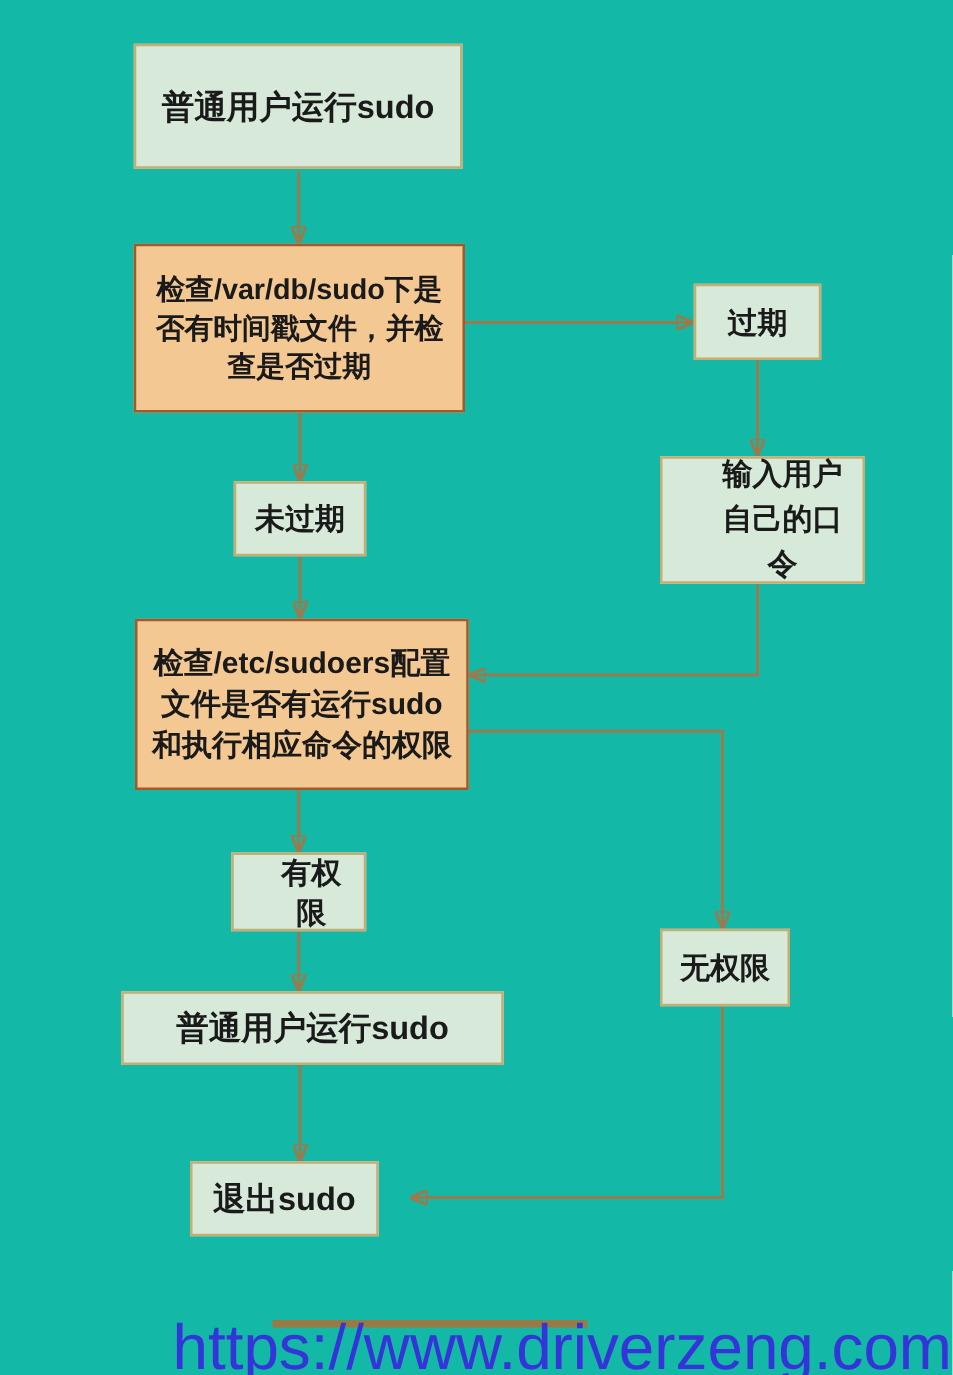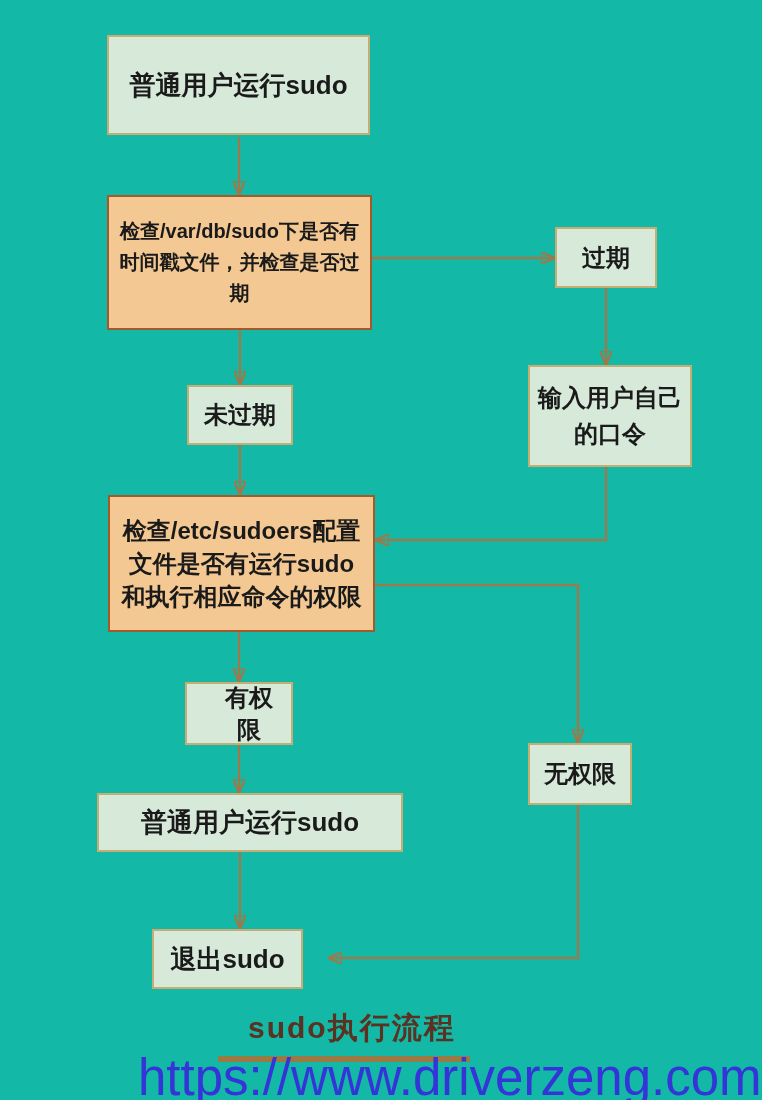--- a/index.html
+++ b/index.html
@@ -26,21 +26,21 @@
     background:var(--green-fill,#d7e9d9);
     border:2px solid var(--green-border,#c6ad74);
   }
   .node.orange{
     background:var(--orange-fill,#f4c892);
     border:2px solid var(--orange-border,#a2592b);
   }
   .node .lbl{display:block;width:100%;}
   .fs26{font-size:26px;}
   .fs24{font-size:24px;}
-  .multiline-sm{font-size:20px;line-height:31px;}
+  .multiline-sm{font-size:23px;line-height:31px;}
   .multiline-md{font-size:24px;line-height:33px;}
   .pw-lines{font-size:24px;line-height:36px;}
   .diagram-title{
     position:absolute;
     left:248px;top:1008px;
     font-size:30px;font-weight:bold;
     color:var(--title-color,#5b3121);
     white-space:nowrap;
     letter-spacing:2px;
   }
@@ -88,21 +88,21 @@
   </div>
 
   <div class="node orange multiline-sm" style="left:107px;top:195px;width:265px;height:135px;">
     <span class="lbl">检查/var/db/sudo下是否有时间戳文件，并检查是否过期</span>
   </div>
 
   <div class="node green fs24" style="left:555px;top:227px;width:102px;height:61px;">
     <span class="lbl">过期</span>
   </div>
 
-  <div class="node green pw-lines" style="left:528px;top:365px;width:164px;height:102px;">
+  <div class="node green pw-lines" style="left:528px;top:365px;width:164px;height:102px;padding-left:40px;">
     <span class="lbl">输入用户自己的口令</span>
   </div>
 
   <div class="node green fs24" style="left:187px;top:385px;width:106px;height:60px;">
     <span class="lbl">未过期</span>
   </div>
 
   <div class="node orange multiline-md" style="left:108px;top:495px;width:267px;height:137px;">
     <span class="lbl">检查/etc/sudoers配置文件是否有运行sudo和执行相应命令的权限</span>
   </div>
@@ -118,17 +118,16 @@
   <div class="node green fs26" style="left:97px;top:793px;width:306px;height:59px;">
     <span class="lbl">普通用户运行sudo</span>
   </div>
 
   <div class="node green fs26" style="left:152px;top:929px;width:151px;height:60px;">
     <span class="lbl">退出sudo</span>
   </div>
 
   <div class="title-underline"></div>
 
-  <div class="diagram-title">sudo执行流程</div>
 
   <a class="watermark-url" href="#">https://www.driverzeng.com</a>
 
 </div>
 
 </body></html>

